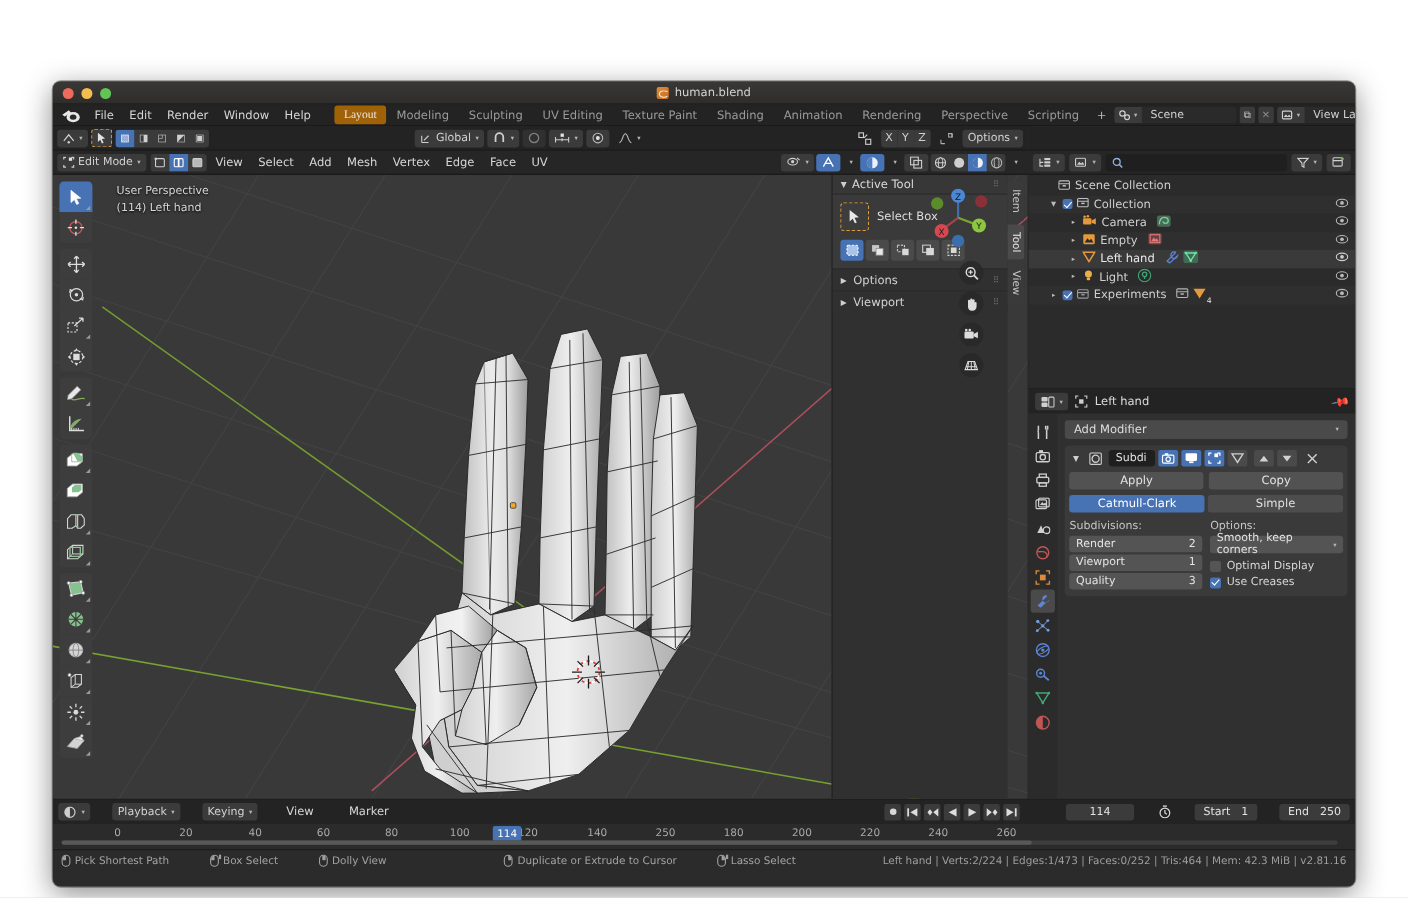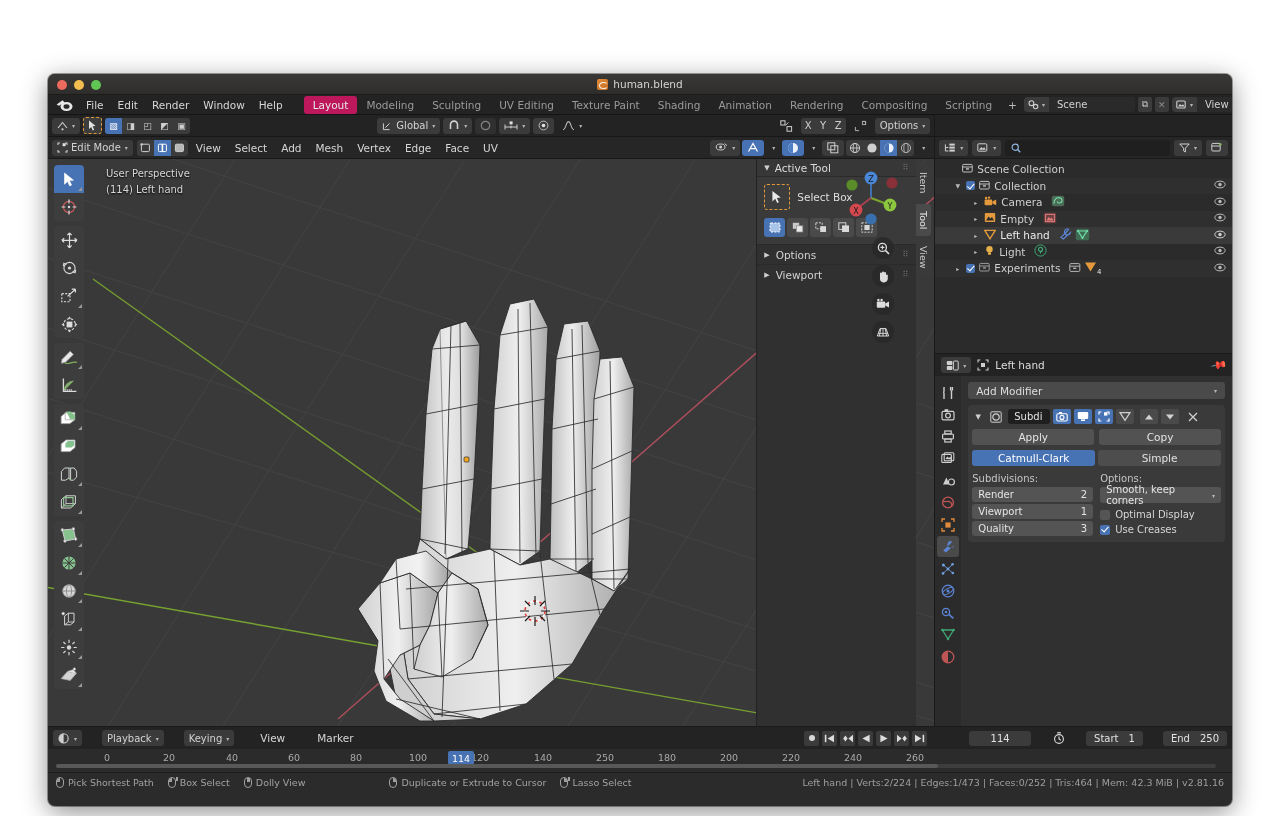--- a/index.html
+++ b/index.html
@@ -49,21 +49,21 @@
   }
   .blender-logo svg{display:block}
   .mitem{
     font-size:10.5px; color:#d6d6d6; padding:2px 7px; border-radius:3px; cursor:default;
     white-space:nowrap;
   }
   .wstabs{ display:flex; align-items:center; margin-left:14px; gap:0; }
   .wstab{
     font-size:10.5px; color:#9a9a9a; padding:3px 9px; border-radius:3px; white-space:nowrap;
   }
-  .wstab.active{ background:#be185d; color:#e8e8e8; }
+  .wstab.active{ background:#a16207; color:#e8e8e8;font-family:Liberation Serif, serif; }
   .wstab.plus{ color:#bcbcbc; padding:3px 7px; }
   .topbar-right{ margin-left:auto; display:flex; align-items:center; gap:3px; padding-right:5px; }
   .scene-field{
     display:flex; align-items:center; height:15px; background:#2a2a2a;
     border-radius:3px; overflow:hidden;
   }
   .scene-icobox{
     display:flex;align-items:center;gap:2px;background:#3b3b3b;height:15px;padding:0 4px;
     border-radius:3px 0 0 3px;
   }
@@ -267,21 +267,21 @@
   .playhead{
     position:absolute;top:2px;height:14px;background:#4772b3;border-radius:2px;color:#fff;
     font-size:9.5px;display:flex;align-items:center;justify-content:center;padding:0 4px;
   }
   .scrollx{ position:absolute;left:8px;right:16px;bottom:1px;height:4px;background:#3e3e3e;border-radius:2px;}
   .scrollx i{ position:absolute;left:0;top:0;height:4px;width:76%;background:#585858;border-radius:2px;display:block;}
 
   
   .status{
     height:19px;background:#2b2b2b;border-top:1px solid #1c1c1c;display:flex;align-items:center;
-    padding:0 8px; font-size:9.5px; color:#a2a2a2; gap:0;justify-content:center;
+    padding:0 8px; font-size:9.5px; color:#a2a2a2; gap:23px;justify-content:center;
   }
   .mouse{ width:8px;height:11px;border:1px solid #a0a0a0;border-radius:4px;position:relative;flex:0 0 auto;display:inline-block;}
   .mouse.l:before{content:"";position:absolute;left:0;top:0;width:3.4px;height:4.5px;background:#a0a0a0;border-radius:3px 0 0 0;}
   .mouse.r:before{content:"";position:absolute;right:0;top:0;width:3.4px;height:4.5px;background:#a0a0a0;border-radius:0 3px 0 0;}
   .mouse.m:before{content:"";position:absolute;left:2.6px;top:0;width:2.6px;height:4.5px;background:#a0a0a0;}
   .mouse.drag:after{content:"";position:absolute;right:-3px;top:-1px;width:2px;height:4px;background:#a0a0a0;}
   .st-item{ display:flex;align-items:center;gap:4px;margin-right:14px;}
   .st-right{ margin-left:auto; color:#9e9e9e; }
 </style>
 </head>
@@ -318,21 +318,21 @@
 
     <span class="wstabs">
       <span class="wstab active">Layout</span>
       <span class="wstab">Modeling</span>
       <span class="wstab">Sculpting</span>
       <span class="wstab">UV Editing</span>
       <span class="wstab">Texture Paint</span>
       <span class="wstab">Shading</span>
       <span class="wstab">Animation</span>
       <span class="wstab">Rendering</span>
-      <span class="wstab">Compositing</span>
+      <span class="wstab">Perspective</span>
       <span class="wstab">Scripting</span>
       <span class="wstab plus">+</span>
     </span>
 
     <span class="topbar-right">
       <span class="scene-field">
         <span class="scene-icobox">
           <svg width="11" height="10" viewBox="0 0 11 10">
                 <circle cx="3.4" cy="3.2" r="2.4" fill="none" stroke="#d0d0d0" stroke-width="1.1"></circle>
                 <circle cx="7.6" cy="6.6" r="2.2" fill="none" stroke="#d0d0d0" stroke-width="1.1"></circle>

